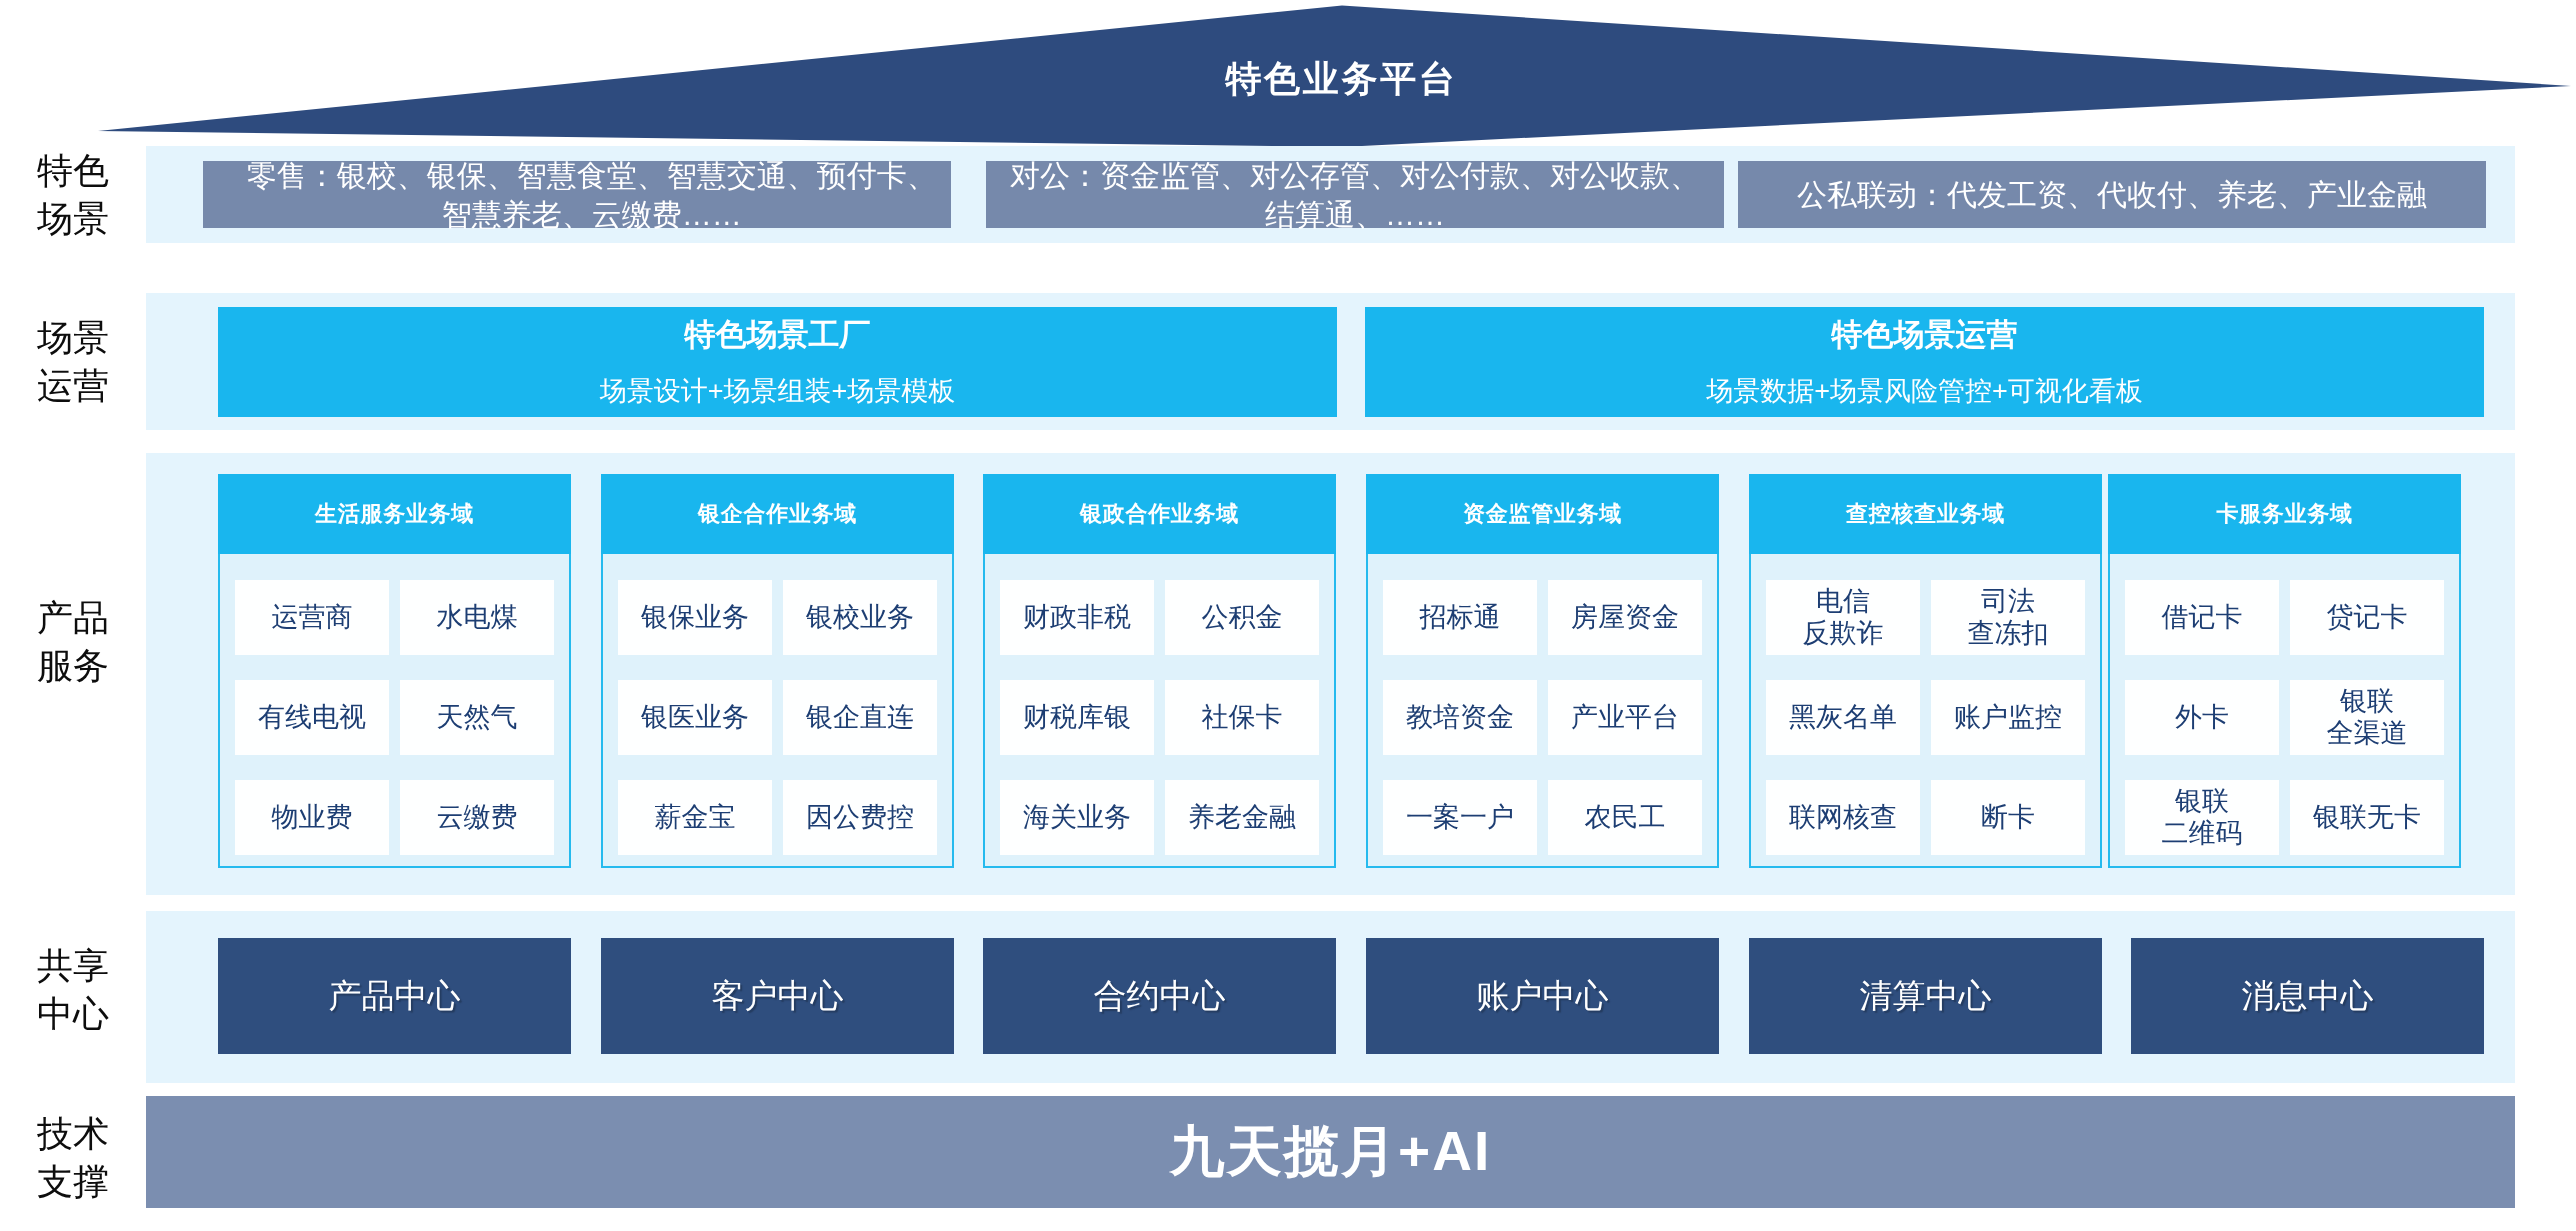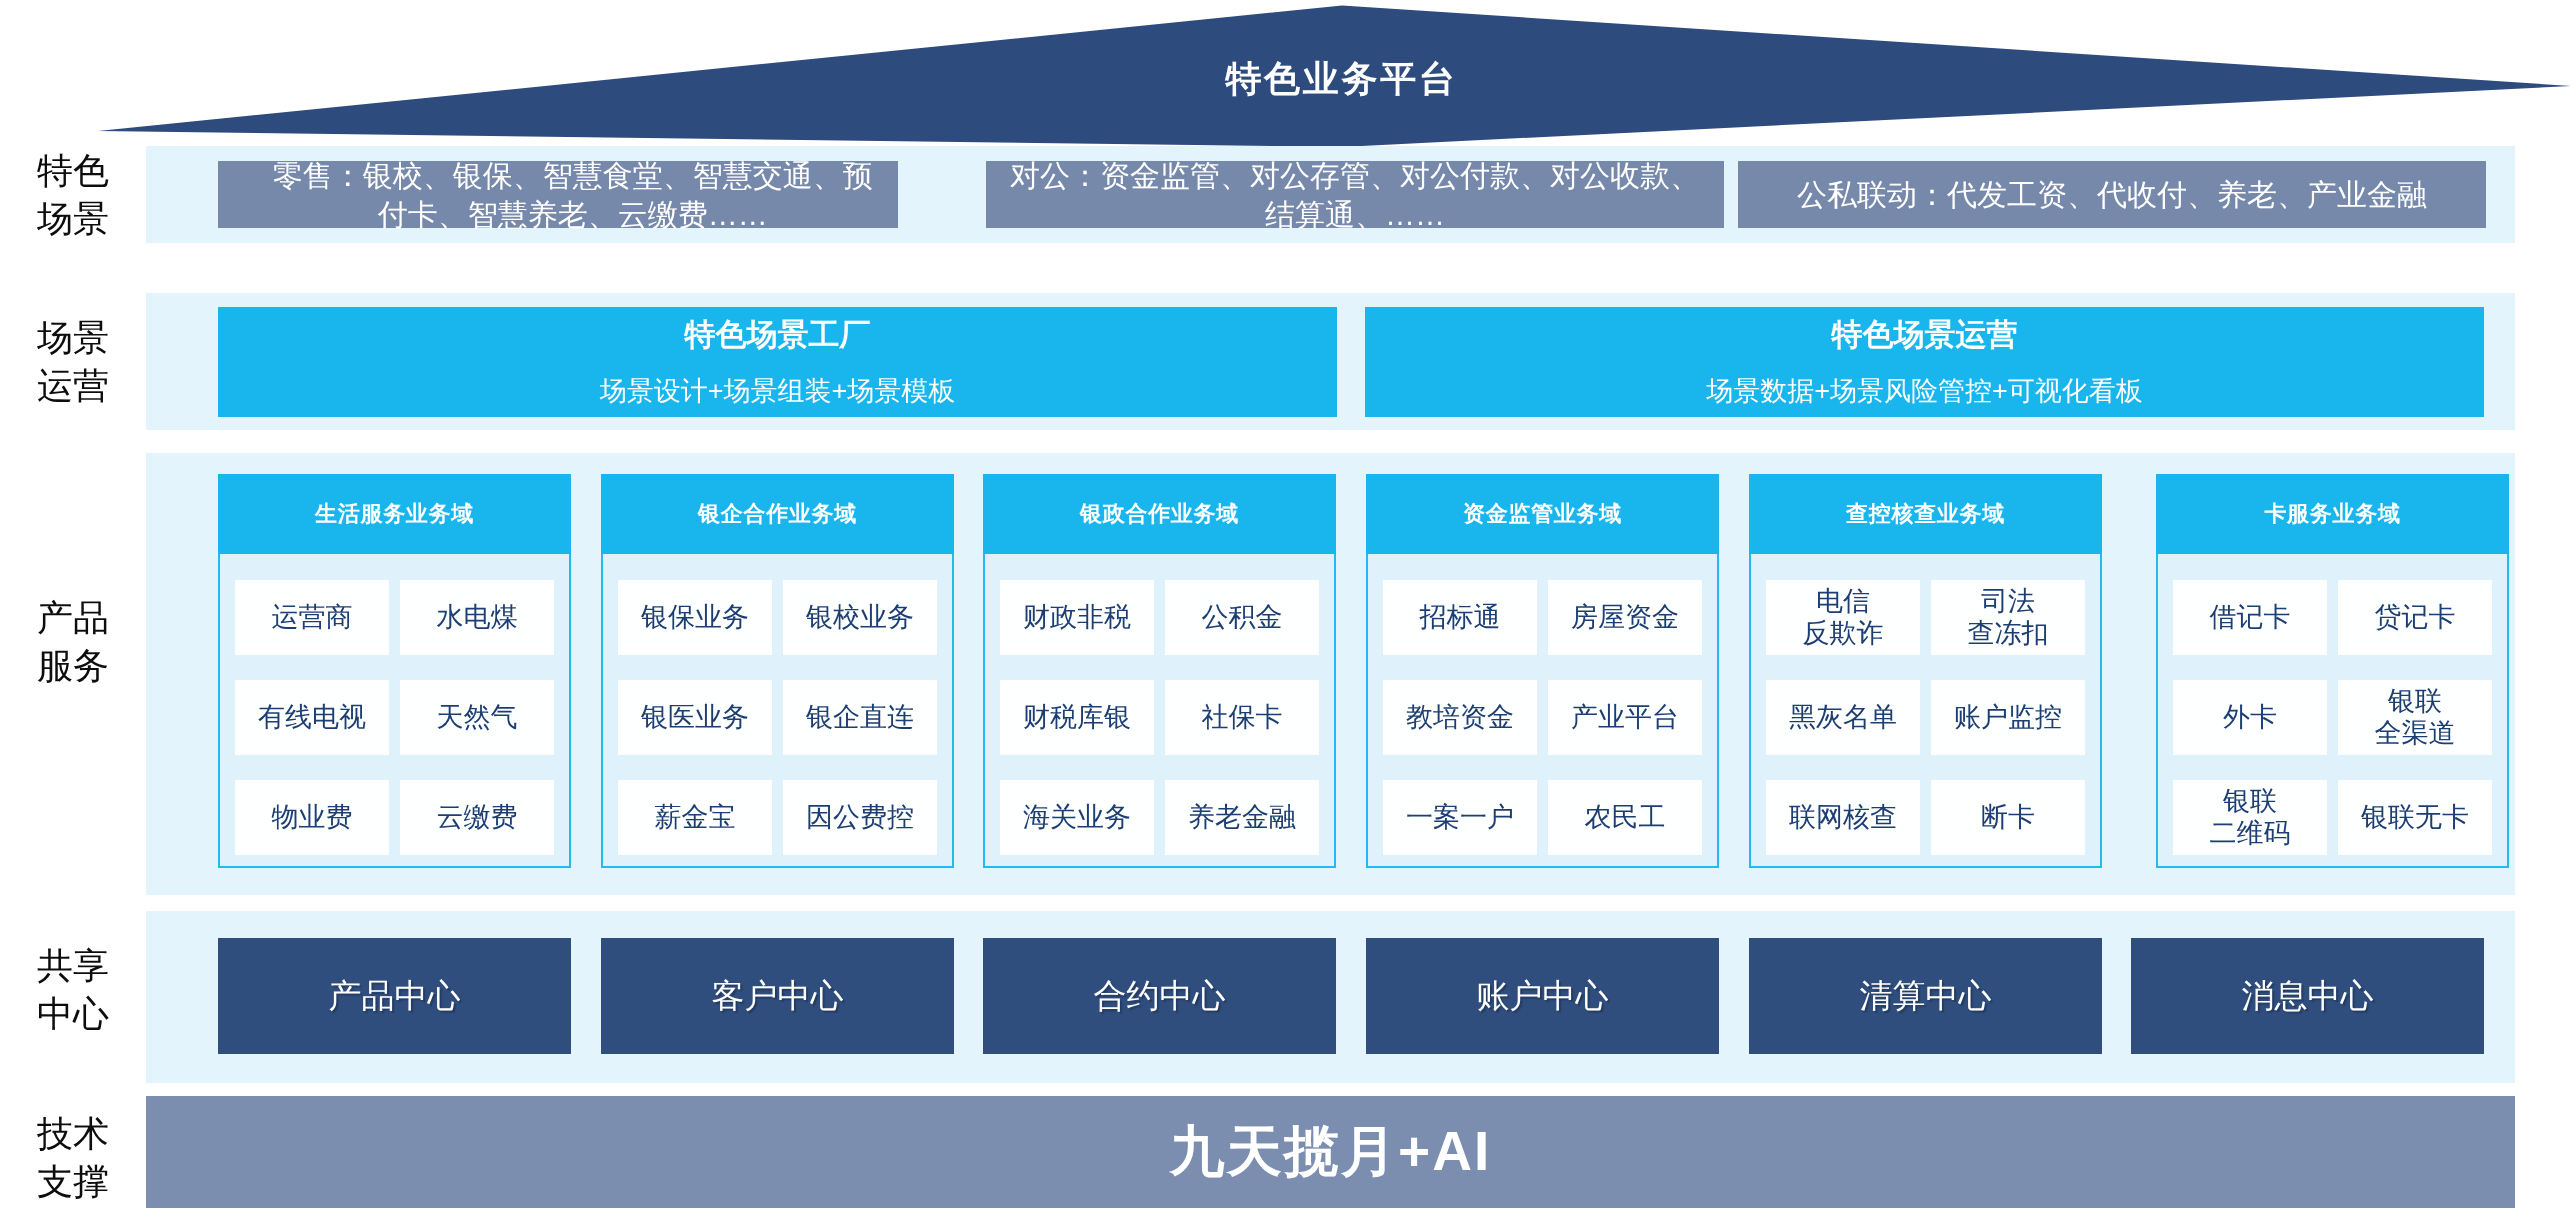--- a/index.html
+++ b/index.html
@@ -38,41 +38,41 @@
     background:#7B8EB0;display:flex;align-items:center;justify-content:center;
     color:#ffffff;font-size:55px;font-weight:bold;letter-spacing:2.1px;
   }
   
   .scene-box{
     position:absolute;top:15px;height:67px;background:#7689AB;
     color:#ffffff;font-size:30px;line-height:1.3;
     display:flex;align-items:center;justify-content:center;text-align:center;
     padding:0 12.3px;box-sizing:border-box;
   }
-  .scene-box.b0{left:72px;width:680px;padding-left:42px;}
+  .scene-box.b0{left:57px;width:748px;padding-left:42px;}
   .scene-box.b1{left:840px;width:738px;}
   .scene-box.b2{left:1592px;width:748px;}
   
   .op-box{
     position:absolute;top:13.7px;height:110px;background:#19B6EE;
     color:#ffffff;display:flex;flex-direction:column;align-items:center;justify-content:center;
     gap:16.4px;text-align:center;
   }
   .op-box.b0{left:72px;width:1119px;}
   .op-box.b1{left:1219px;width:1119px;}
   .op-title{font-size:31px;font-weight:bold;}
   .op-sub{font-size:27px;}
   
   .product-column{position:absolute;top:21px;width:353px;}
   .product-column.c0{left:72px;}
   .product-column.c1{left:455px;}
   .product-column.c2{left:837px;}
   .product-column.c3{left:1220px;}
   .product-column.c4{left:1603px;}
-  .product-column.c5{left:1963px;padding-left:47px;}
+  .product-column.c5{left:1915px;padding-left:47px;}
   .column-header{
     height:80px;background:#19B6EE;color:#ffffff;
     font-size:22px;font-weight:bold;
     display:flex;align-items:center;justify-content:center;letter-spacing:0.7px;
   }
   .column-body{
     box-sizing:border-box;height:314px;background:#DFF2FB;
     border:2.1px solid #25BAEE;border-top:none;
     padding:26px 15px 13.7px 15px;
     display:grid;grid-template-columns:1fr 1fr;grid-template-rows:75px 75px 75px;

